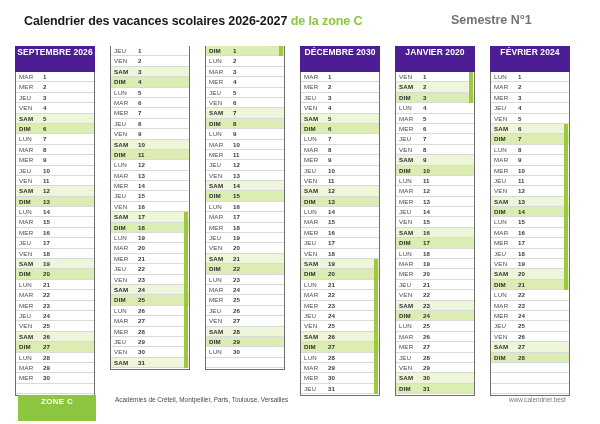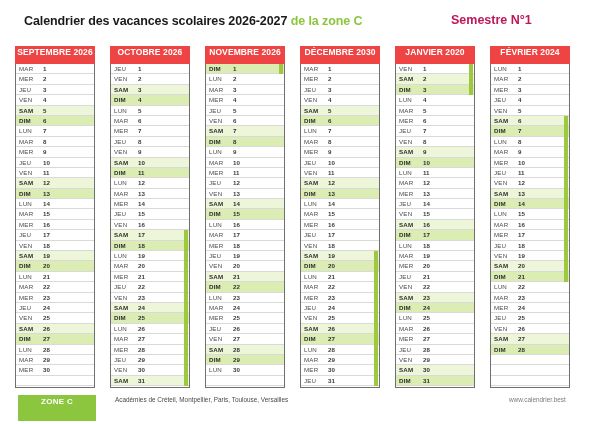--- a/index.html
+++ b/index.html
@@ -36,21 +36,21 @@
   .title .zone {
     color: #8cc63e;
     font-weight: bold;
   }
   .semester {
     position: absolute;
     left: 451px;
     top: 13px;
     font-size: 12.5px;
     font-weight: bold;
-    color: #be185d;
+    color: #737373;
     white-space: nowrap;
   }
 
   
   .months {
     position: absolute;
     left: 0;
     top: 46px;
     width: 600px;
     height: 340px;
@@ -61,27 +61,27 @@
     margin-right: 0px;
     position: relative;
     flex: 0 0 95px;
   }
   .month-inner {
     position: relative;
     margin-left: 15px;
     width: 80px;
   }
   .month-head {
-    background: #ef4444;
+    background: #4c1d95;
     color: #ffffff;
     font-size: 8.5px;
     font-weight: bold;
     text-align: center;
     line-height: 13px;
-    height: 18px;
+    height: 26px;
     letter-spacing: 0.1px;
     white-space: nowrap;
     overflow: hidden;
   }
   .month-body {
     border: 1px solid #6f6f6f;
     border-top: none;
     position: relative;
     background: #fff;
     box-sizing: border-box;
@@ -302,21 +302,20 @@
           <div class="day weekday">
             <span class="dow">MER</span>
             <span class="num">30</span>
           </div>
           <div class="day empty"></div>
         </div>
       </div>
     </div>
     <div class="month">
       <div class="month-inner">
-        <div class="month-head">OCTOBRE 2026</div>
         <div class="month-body" style="height: 324.4px;">
           <div class="day weekday">
             <span class="dow">JEU</span>
             <span class="num">1</span>
           </div>
           <div class="day weekday">
             <span class="dow">VEN</span>
             <span class="num">2</span>
           </div>
           <div class="day sat">
@@ -434,21 +433,20 @@
           <div class="day sat">
             <span class="dow">SAM</span>
             <span class="num">31</span>
           </div>
           <div class="vacbar" style="top: 166.4px; height: 156px;"></div>
         </div>
       </div>
     </div>
     <div class="month">
       <div class="month-inner">
-        <div class="month-head">NOVEMBRE 2026</div>
         <div class="month-body" style="height: 324.4px;">
           <div class="day sun">
             <span class="dow">DIM</span>
             <span class="num">1</span>
           </div>
           <div class="day weekday">
             <span class="dow">LUN</span>
             <span class="num">2</span>
           </div>
           <div class="day weekday">

